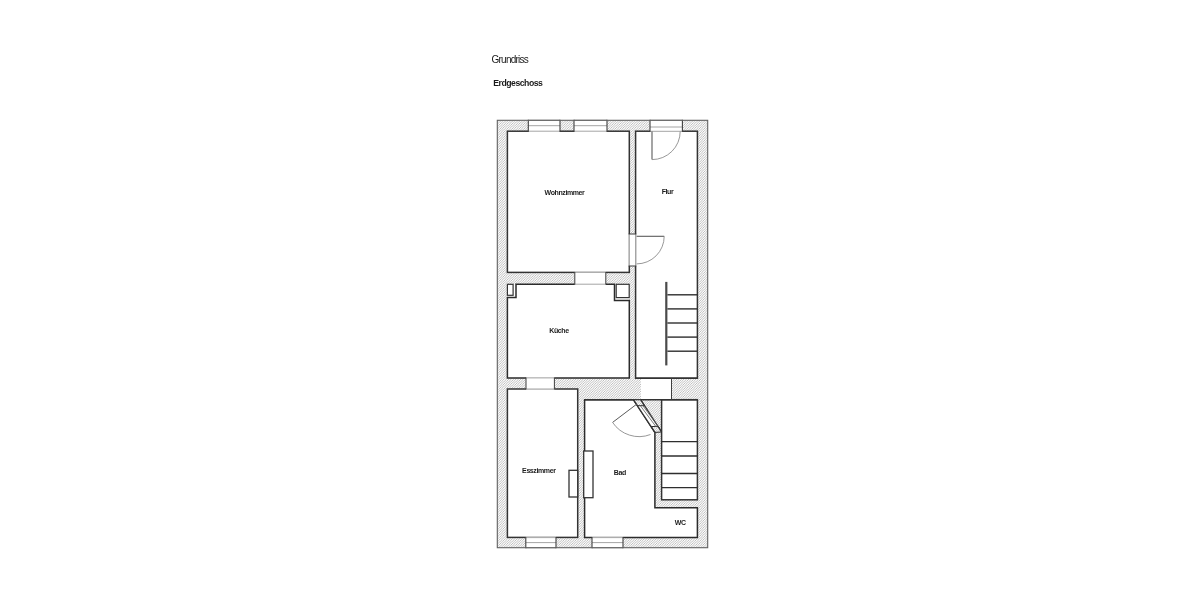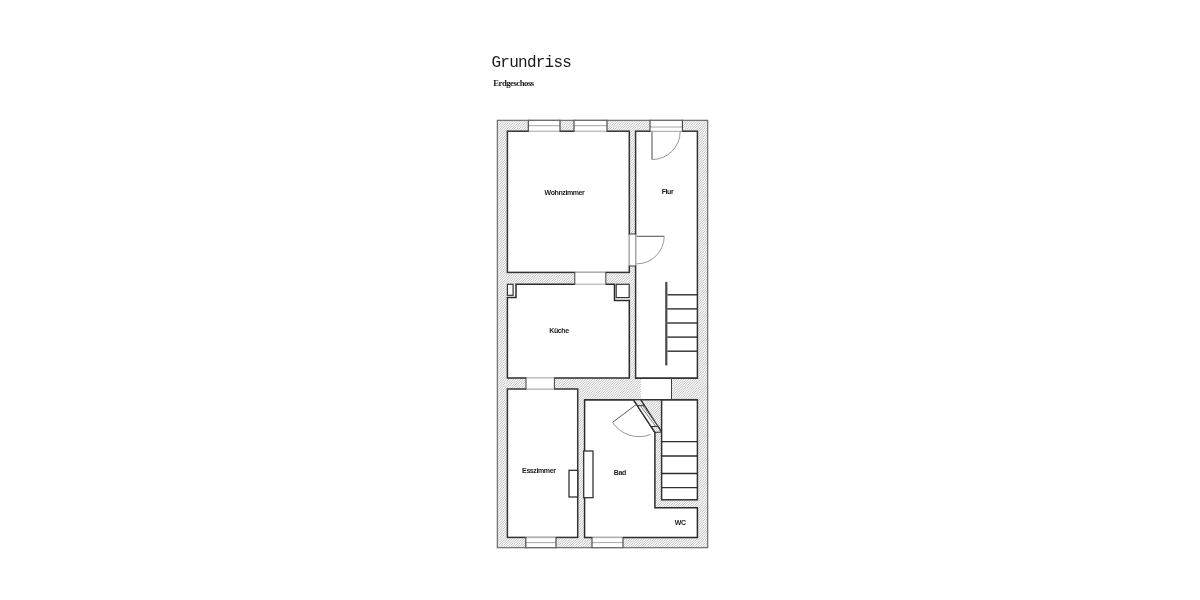--- a/index.html
+++ b/index.html
@@ -1,17 +1,17 @@
 <!DOCTYPE html>
 <html><head>
 <meta charset="utf-8">
 <style>
 html,body{margin:0;padding:0;background:#fff;width:1200px;height:600px;overflow:hidden;-webkit-font-smoothing:antialiased;}
-.title{position:absolute;left:491.5px;top:54.2px;font-family:Liberation Mono, monospace;font-size:16px;letter-spacing:-0.75px;color:#1a1a1a;}
-.sub{position:absolute;left:493.3px;top:77.8px;font-family:Liberation Serif, serif;font-size:8.7px;font-weight:600;letter-spacing:-0.5px;color:#1a1a1a;}
+.title{position:absolute;left:491.5px;top:54.2px;font-family:Liberation Sans, sans-serif;font-size:10px;letter-spacing:-0.75px;color:#1a1a1a;}
+.sub{position:absolute;left:493.3px;top:77.8px;font-family:Liberation Sans, sans-serif;font-size:8.7px;font-weight:600;letter-spacing:-0.5px;color:#1a1a1a;}
 svg{position:absolute;left:0;top:0;transform:translateZ(0);}
 .title,.sub{transform:translateZ(0);}
 </style>
 </head>
 <body>
 <div class="title">Grundriss</div>
 <div class="sub">Erdgeschoss</div>
 <svg width="1200" height="600" viewBox="0 0 1200 600">
 <defs>
 <pattern id="hat" width="2.4" height="2.4" patternUnits="userSpaceOnUse">

